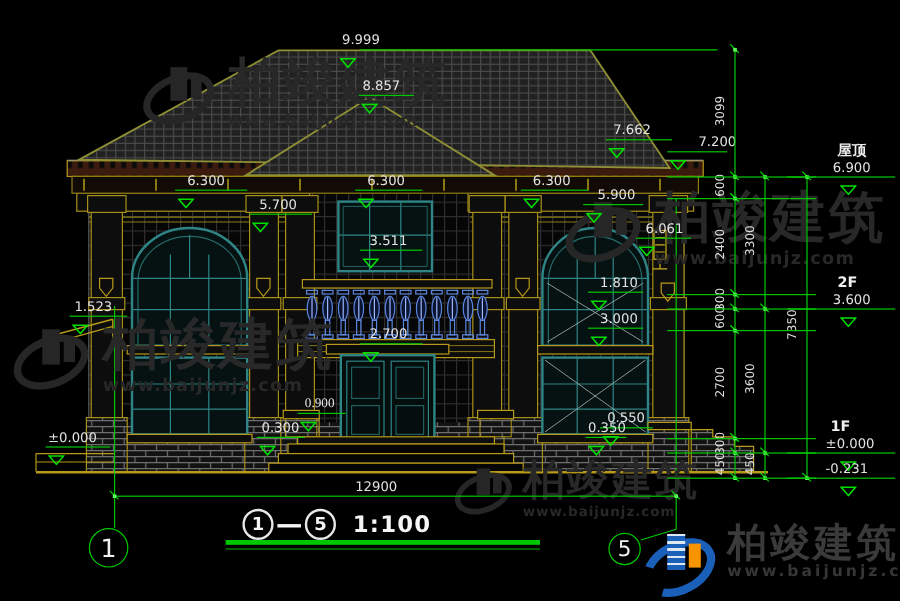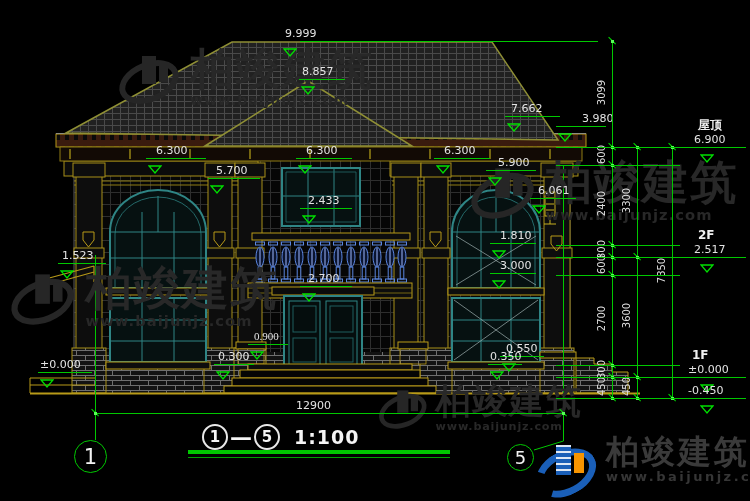--- a/index.html
+++ b/index.html
@@ -267,21 +267,21 @@
       <div class="lbl" style="left: 302px; top: 66px;">8.857</div>
       <div class="" style="position: absolute; left: 301px; top: 79.5px;"><svg width="14" height="9">
           <polygon points="1,1 13,1 7,8" fill="none" stroke="#00e000" stroke-width="1.3"></polygon>
         </svg></div>
       <div class="gline" style="left: 505px; top: 116px; width: 55px;"></div>
       <div class="lbl" style="left: 511px; top: 103px;">7.662</div>
       <div class="" style="position: absolute; left: 507px; top: 116.5px;"><svg width="14" height="9">
           <polygon points="1,1 13,1 7,8" fill="none" stroke="#00e000" stroke-width="1.3"></polygon>
         </svg></div>
       <div class="gline" style="left: 556px; top: 126px; width: 50px;"></div>
-      <div class="lbl" style="left: 582px; top: 113px;">3.980</div>
+      <div class="lbl" style="left: 582px; top: 113px;">7.200</div>
       <div class="" style="position: absolute; left: 558px; top: 126.5px;"><svg width="14" height="9">
           <polygon points="1,1 13,1 7,8" fill="none" stroke="#00e000" stroke-width="1.3"></polygon>
         </svg></div>
       <div class="gline" style="left: 146px; top: 158px; width: 60px;"></div>
       <div class="lbl" style="left: 156px; top: 145px;">6.300</div>
       <div class="" style="position: absolute; left: 148px; top: 158.5px;"><svg width="14" height="9">
           <polygon points="1,1 13,1 7,8" fill="none" stroke="#00e000" stroke-width="1.3"></polygon>
         </svg></div>
       <div class="gline" style="left: 296px; top: 158px; width: 56px;"></div>
       <div class="lbl" style="left: 306px; top: 145px;">6.300</div>
@@ -302,21 +302,21 @@
       <div class="lbl" style="left: 216px; top: 165px;">5.700</div>
       <div class="" style="position: absolute; left: 210px; top: 178.5px;"><svg width="14" height="9">
           <polygon points="1,1 13,1 7,8" fill="none" stroke="#00e000" stroke-width="1.3"></polygon>
         </svg></div>
       <div class="gline" style="left: 530px; top: 198px; width: 46px;"></div>
       <div class="lbl" style="left: 538px; top: 185px;">6.061</div>
       <div class="" style="position: absolute; left: 532px; top: 198.5px;"><svg width="14" height="9">
           <polygon points="1,1 13,1 7,8" fill="none" stroke="#00e000" stroke-width="1.3"></polygon>
         </svg></div>
       <div class="gline" style="left: 300px; top: 208px; width: 52px;"></div>
-      <div class="lbl" style="left: 308px; top: 195px;">2.433</div>
+      <div class="lbl" style="left: 308px; top: 195px;">3.511</div>
       <div class="" style="position: absolute; left: 302px; top: 208.5px;"><svg width="14" height="9">
           <polygon points="1,1 13,1 7,8" fill="none" stroke="#00e000" stroke-width="1.3"></polygon>
         </svg></div>
       <div class="gline" style="left: 490px; top: 243px; width: 46px;"></div>
       <div class="lbl" style="left: 500px; top: 230px;">1.810</div>
       <div class="" style="position: absolute; left: 492px; top: 243.5px;"><svg width="14" height="9">
           <polygon points="1,1 13,1 7,8" fill="none" stroke="#00e000" stroke-width="1.3"></polygon>
         </svg></div>
       <div class="gline" style="left: 58px; top: 263px; width: 48px;"></div>
       <div class="lbl" style="left: 62px; top: 250px;">1.523</div>
@@ -358,33 +358,33 @@
       <div class="" style="position: absolute; left: 40px; top: 372.5px;"><svg width="14" height="9">
           <polygon points="1,1 13,1 7,8" fill="none" stroke="#00e000" stroke-width="1.3"></polygon>
         </svg></div>
       <div class="gline" style="left: 656px; top: 147px; width: 90px;"></div>
       <div class="lbl" style="left: 694px; top: 134px;">6.900</div>
       <div class="tag" style="left: 698px; top: 119px;">屋顶</div>
       <div class="" style="position: absolute; left: 700px; top: 147.5px;"><svg width="14" height="9">
           <polygon points="1,1 13,1 7,8" fill="none" stroke="#00e000" stroke-width="1.3"></polygon>
         </svg></div>
       <div class="gline" style="left: 656px; top: 257px; width: 90px;"></div>
-      <div class="lbl" style="left: 694px; top: 244px;">2.517</div>
+      <div class="lbl" style="left: 694px; top: 244px;">3.600</div>
       <div class="tag" style="left: 698px; top: 229px;">2F</div>
       <div class="" style="position: absolute; left: 700px; top: 257.5px;"><svg width="14" height="9">
           <polygon points="1,1 13,1 7,8" fill="none" stroke="#00e000" stroke-width="1.3"></polygon>
         </svg></div>
       <div class="gline" style="left: 656px; top: 377px; width: 90px;"></div>
       <div class="lbl" style="left: 688px; top: 364px;">±0.000</div>
       <div class="tag" style="left: 692px; top: 349px;">1F</div>
       <div class="" style="position: absolute; left: 700px; top: 377.5px;"><svg width="14" height="9">
           <polygon points="1,1 13,1 7,8" fill="none" stroke="#00e000" stroke-width="1.3"></polygon>
         </svg></div>
       <div class="gline" style="left: 656px; top: 398px; width: 90px;"></div>
-      <div class="lbl" style="left: 688px; top: 385px;">-0.450</div>
+      <div class="lbl" style="left: 688px; top: 385px;">-0.231</div>
       <div class="" style="position: absolute; left: 700px; top: 398.5px;"><svg width="14" height="9">
           <polygon points="1,1 13,1 7,8" fill="none" stroke="#00e000" stroke-width="1.3"></polygon>
         </svg></div>
       <div class="gvline" style="left: 612px; top: 41px; height: 357px;"></div>
       <div class="gtick" style="left: 607px; top: 40.3px;"></div>
       <div class="gdot" style="left: 611px; top: 40px;"></div>
       <div class="gtick" style="left: 607px; top: 146.3px;"></div>
       <div class="gdot" style="left: 611px; top: 146px;"></div>
       <div class="gtick" style="left: 607px; top: 164.3px;"></div>
       <div class="gdot" style="left: 611px; top: 164px;"></div>

